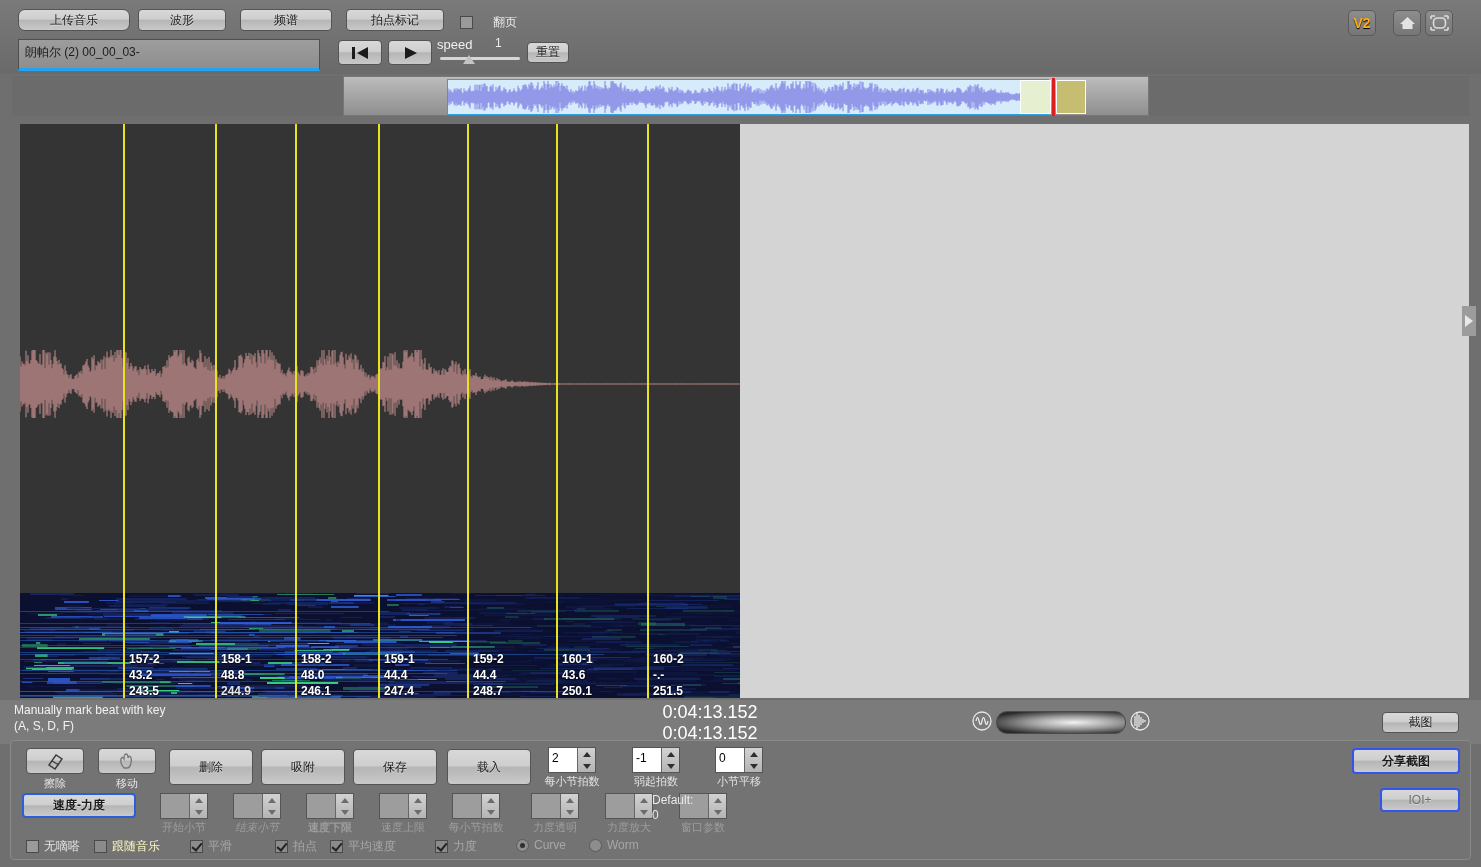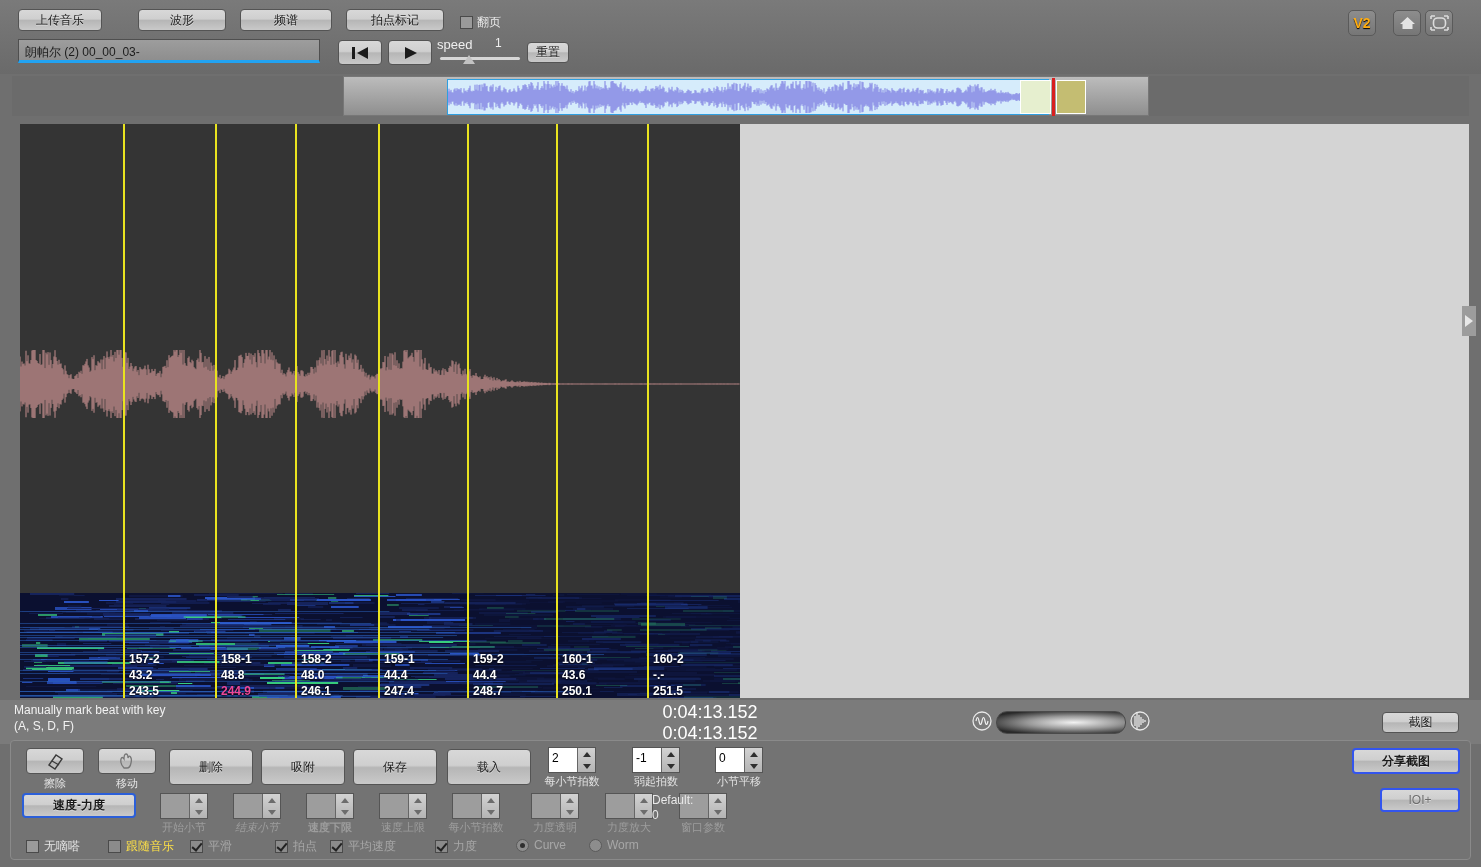--- a/index.html
+++ b/index.html
@@ -16,28 +16,28 @@
     text-shadow:0 1px 0 rgba(255,255,255,.45);cursor:default;
   }
   .btn.dim{color:#6d6d6d;}
   .btn.focus{border:2px solid #2b5fd9;}
   .btn.focus-blue{border:2px solid #3355ee;}
 
   
   .topbar{position:absolute;left:0;top:0;width:1481px;height:74px;
      background:linear-gradient(to bottom,#7a7a7a,#6a6a6a);}
   .tb-btn{position:absolute;top:9px;height:22px;}
-  .chk{position:absolute;display:flex;align-items:center;gap:4px;color:#eaeaea;font-size:12px;}
+  .chk{position:absolute;display:flex;align-items:center;gap:20px;color:#eaeaea;font-size:12px;}
   .chkbox{width:13px;height:13px;background:#9a9a9a;border:1px solid #4a4a4a;box-sizing:border-box;
       display:inline-block;position:relative;}
   .chkbox.on::after{content:"";position:absolute;left:3px;top:0px;width:4px;height:8px;
       border:solid #222;border-width:0 2px 2px 0;transform:rotate(40deg);}
   .chkbox.dim{background:#8b8b8b;}
 
-  .filefield{position:absolute;left:18px;top:39px;width:302px;height:24px;
+  .filefield{position:absolute;left:18px;top:39px;width:302px;height:32px;
      background:linear-gradient(to bottom,#9d9d9d,#8e8e8e);border:1px solid #4f4f4f;
      border-bottom:3px solid #22a3f2;box-sizing:border-box;color:#1c1c1c;font-size:12px;
      padding:4px 6px 0 6px;white-space:nowrap;overflow:hidden;}
 
   .tr-btn{position:absolute;top:40px;width:44px;height:25px;}
   .speedlbl{position:absolute;left:437px;top:37px;color:#efefef;font-size:13px;}
   .speedval{position:absolute;left:495px;top:36px;color:#efefef;font-size:12px;}
   .slider{position:absolute;left:440px;top:57px;width:80px;height:3px;background:#d6d6d6;border-radius:2px;}
   .sliderknob{position:absolute;left:463px;top:55px;width:0;height:0;
      border-left:6px solid transparent;border-right:6px solid transparent;border-bottom:9px solid #c3c3c3;}
@@ -110,21 +110,21 @@
   .sharebtn{position:absolute;left:1352px;top:748px;width:108px;height:26px;}
   .ioibtn{position:absolute;left:1380px;top:788px;width:80px;height:24px;}
 </style>
 </head>
 <body>
 
 <div class="app">
 
   <div class="topbar">
 
-    <div class="btn tb-btn" style="left:18px;width:84px;">
+    <div class="btn tb-btn" style="left:18px;width:112px;border-radius:7px;">
         <span>上传音乐</span>
       </div>
     <div class="btn tb-btn" style="left:138px;width:88px;">
         <span>波形</span>
       </div>
     <div class="btn tb-btn" style="left:240px;width:92px;">
         <span>频谱</span>
       </div>
     <div class="btn tb-btn" style="left:346px;width:98px;">
         <span>拍点标记</span>
@@ -1133,21 +1133,21 @@
         </div>
       <div id="beatlabels">
           <div class="labelcol" style="left: 109px; top: 527px;">
             <div>157-2</div>
             <div>43.2</div>
             <div style="color: rgb(255, 255, 255);">243.5</div>
           </div>
           <div class="labelcol" style="left: 201px; top: 527px;">
             <div>158-1</div>
             <div>48.8</div>
-            <div style="color: #ec4899;">244.9</div>
+            <div style="color: #e5e5e5;">244.9</div>
           </div>
           <div class="labelcol" style="left: 281px; top: 527px;">
             <div>158-2</div>
             <div>48.0</div>
             <div style="color: rgb(255, 255, 255);">246.1</div>
           </div>
           <div class="labelcol" style="left: 364px; top: 527px;">
             <div>159-1</div>
             <div>44.4</div>
             <div style="color: rgb(255, 255, 255);">247.4</div>
@@ -1330,21 +1330,21 @@
   <div class="sdlbl">
     <div>Default:</div>
     <div>0</div>
   </div>
 
   <div id="chkrow">
       <div class="crow" style="left: 26px; top: 838px; color: rgb(230, 230, 230);">
         <span class="chkbox"></span>
         <span>无嘀嗒</span>
       </div>
-      <div class="crow" style="left: 108px; top: 838px; color: #fde047;">
+      <div class="crow" style="left: 94px; top: 838px; color: #fef9c3;">
         <span class="chkbox dim"></span>
         <span>跟随音乐</span>
       </div>
       <div class="crow" style="left: 190px; top: 838px; color: rgb(167, 167, 167);">
         <span class="chkbox on dim"></span>
         <span>平滑</span>
       </div>
       <div class="crow" style="left: 275px; top: 838px; color: rgb(167, 167, 167);">
         <span class="chkbox on dim"></span>
         <span>拍点</span>

